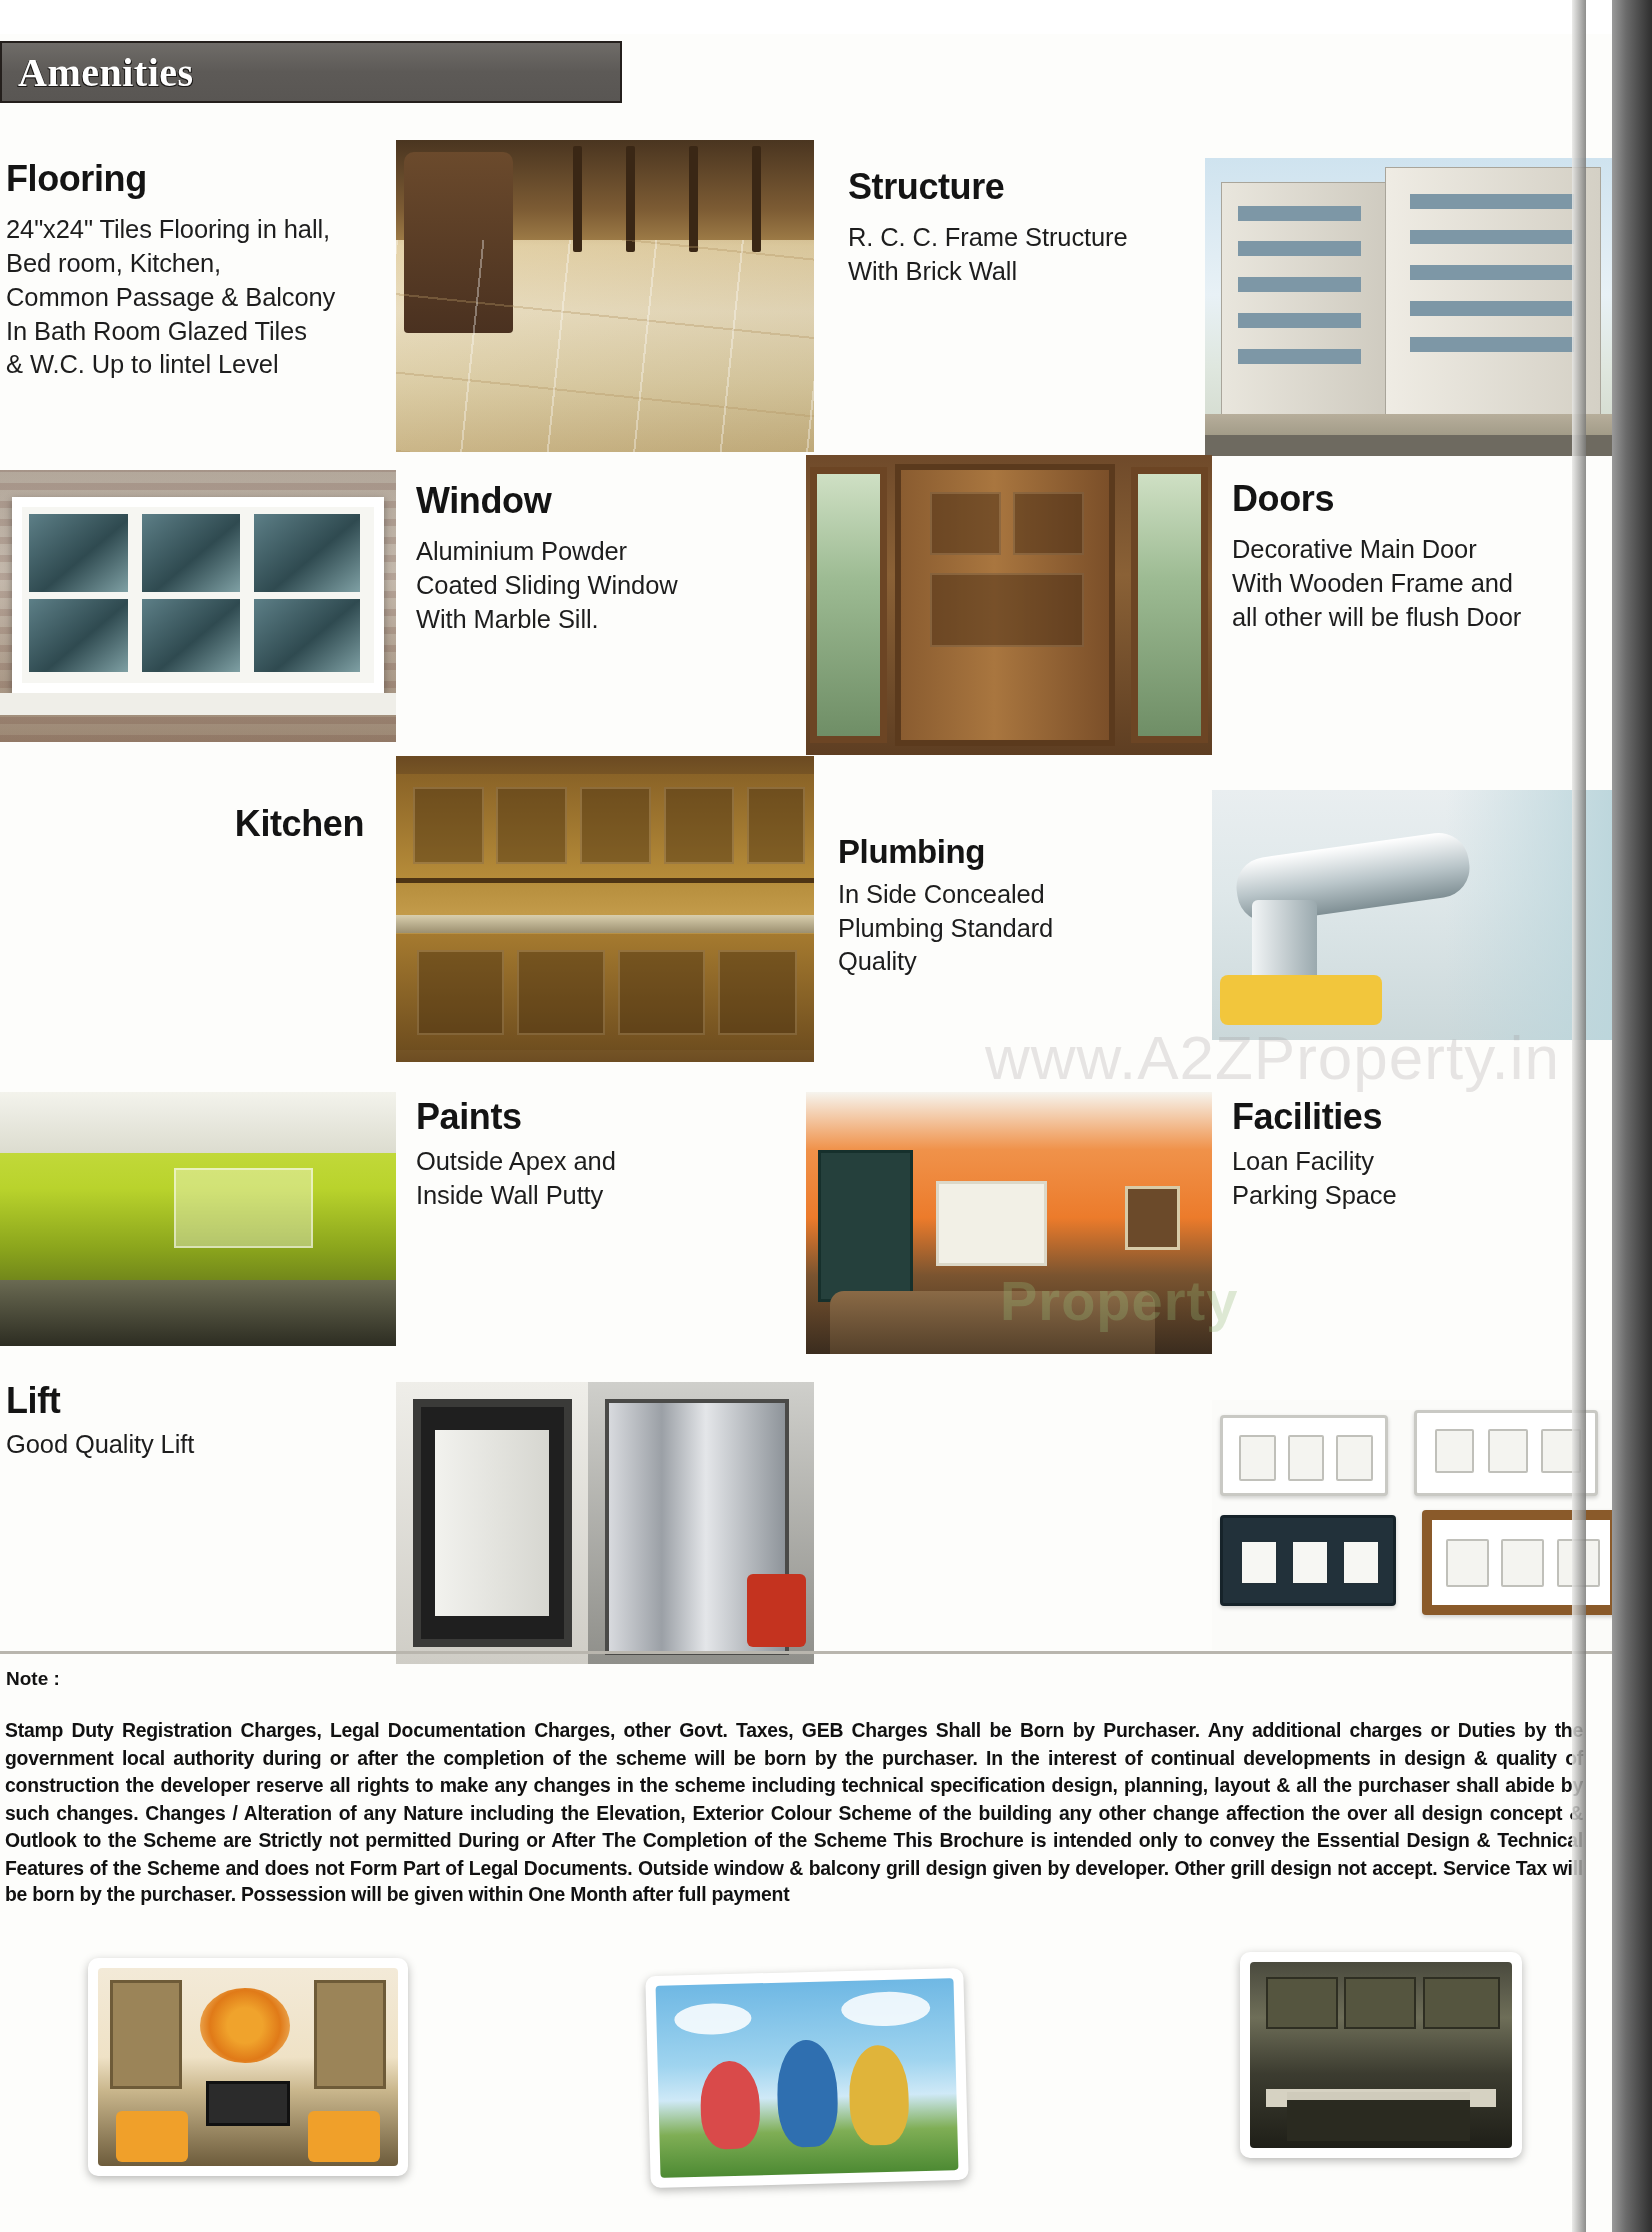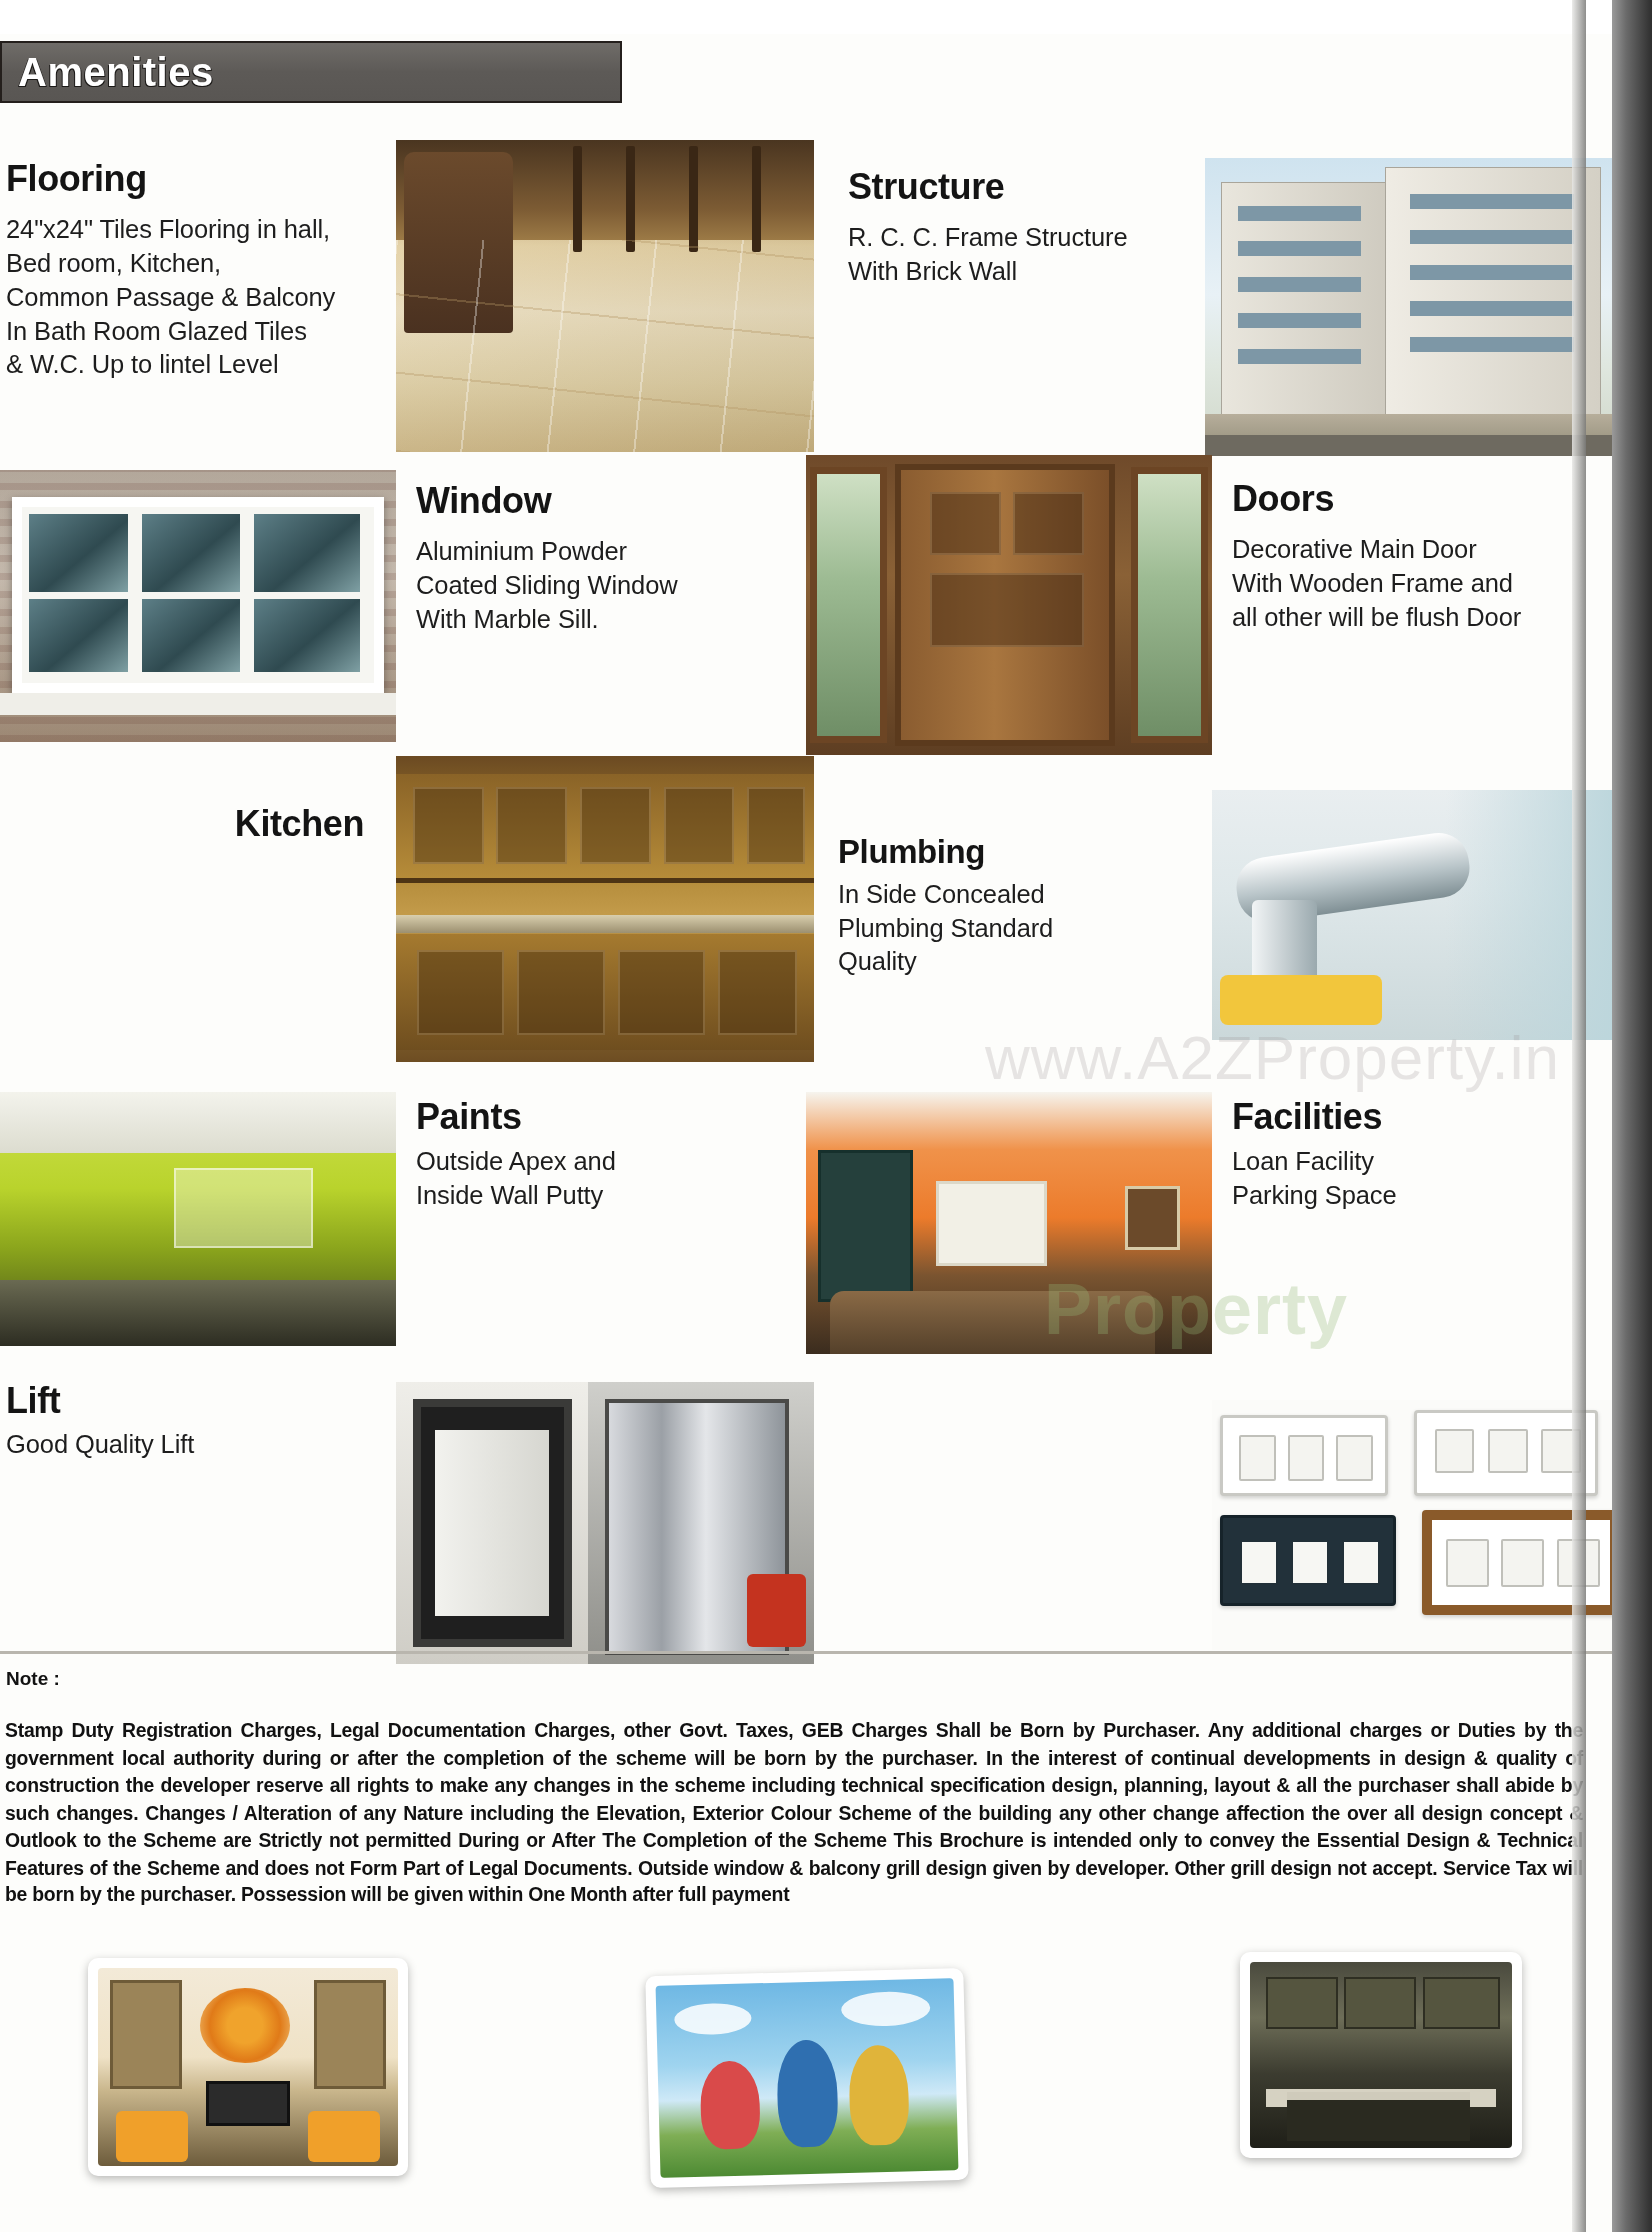--- a/index.html
+++ b/index.html
@@ -30,21 +30,21 @@
   .top-band{
     position:absolute;left:0;top:0;width:1612px;height:34px;background:#ffffff;
   }
 
   
   .banner{
     position:absolute;left:0;top:41px;width:622px;height:62px;
     background:linear-gradient(to bottom,#6f6c68 0%,#5d5a57 50%,#595653 100%);
     border:2px solid #241f1c;
     box-sizing:border-box;
-    display:flex;align-items:center;
+    display:flex;align-items:center;font-family:Liberation Serif, serif;
   }
   .banner-title{
     color:#ffffff;font-size:40px;font-weight:bold;letter-spacing:.5px;
     padding-left:16px;
     text-shadow:1px 1px 0 #1c1a18, -1px 1px 0 #1c1a18;
   }
 
   
   .blk{position:absolute;}
   .hd{
@@ -186,22 +186,22 @@
   .pl-kitchen .isl{position:absolute;left:14%;bottom:4%;width:70%;height:22%;background:#2a2a20;border-top:8px solid #cfcbbb;}
 
   
   .wm{
     position:absolute;
     font-size:62px;font-weight:400;letter-spacing:1px;
     color:rgba(150,140,140,0.22);
     white-space:nowrap;pointer-events:none;
   }
   .wm2{
-    position:absolute;font-size:72px;font-weight:bold;letter-spacing:1px;
-    color:rgba(150,185,120,0.30);white-space:nowrap;pointer-events:none;margin-left:44px;
+    position:absolute;font-size:56px;font-weight:bold;letter-spacing:1px;
+    color:rgba(150,185,120,0.30);white-space:nowrap;pointer-events:none;
   }
 
   
   .note-rule{position:absolute;left:0;top:1651px;width:1612px;height:3px;background:#b9b6ae;}
   .note-hd{position:absolute;left:6px;top:1668px;font-size:19px;font-weight:bold;color:#121212;}
   .note-body{
     position:absolute;left:5px;top:1717px;width:1578px;
     font-size:19.4px;line-height:1.335;color:#111111;
     text-align:justify;font-weight:600;letter-spacing:-0.25px;
     font-family:"Liberation Sans",sans-serif;

